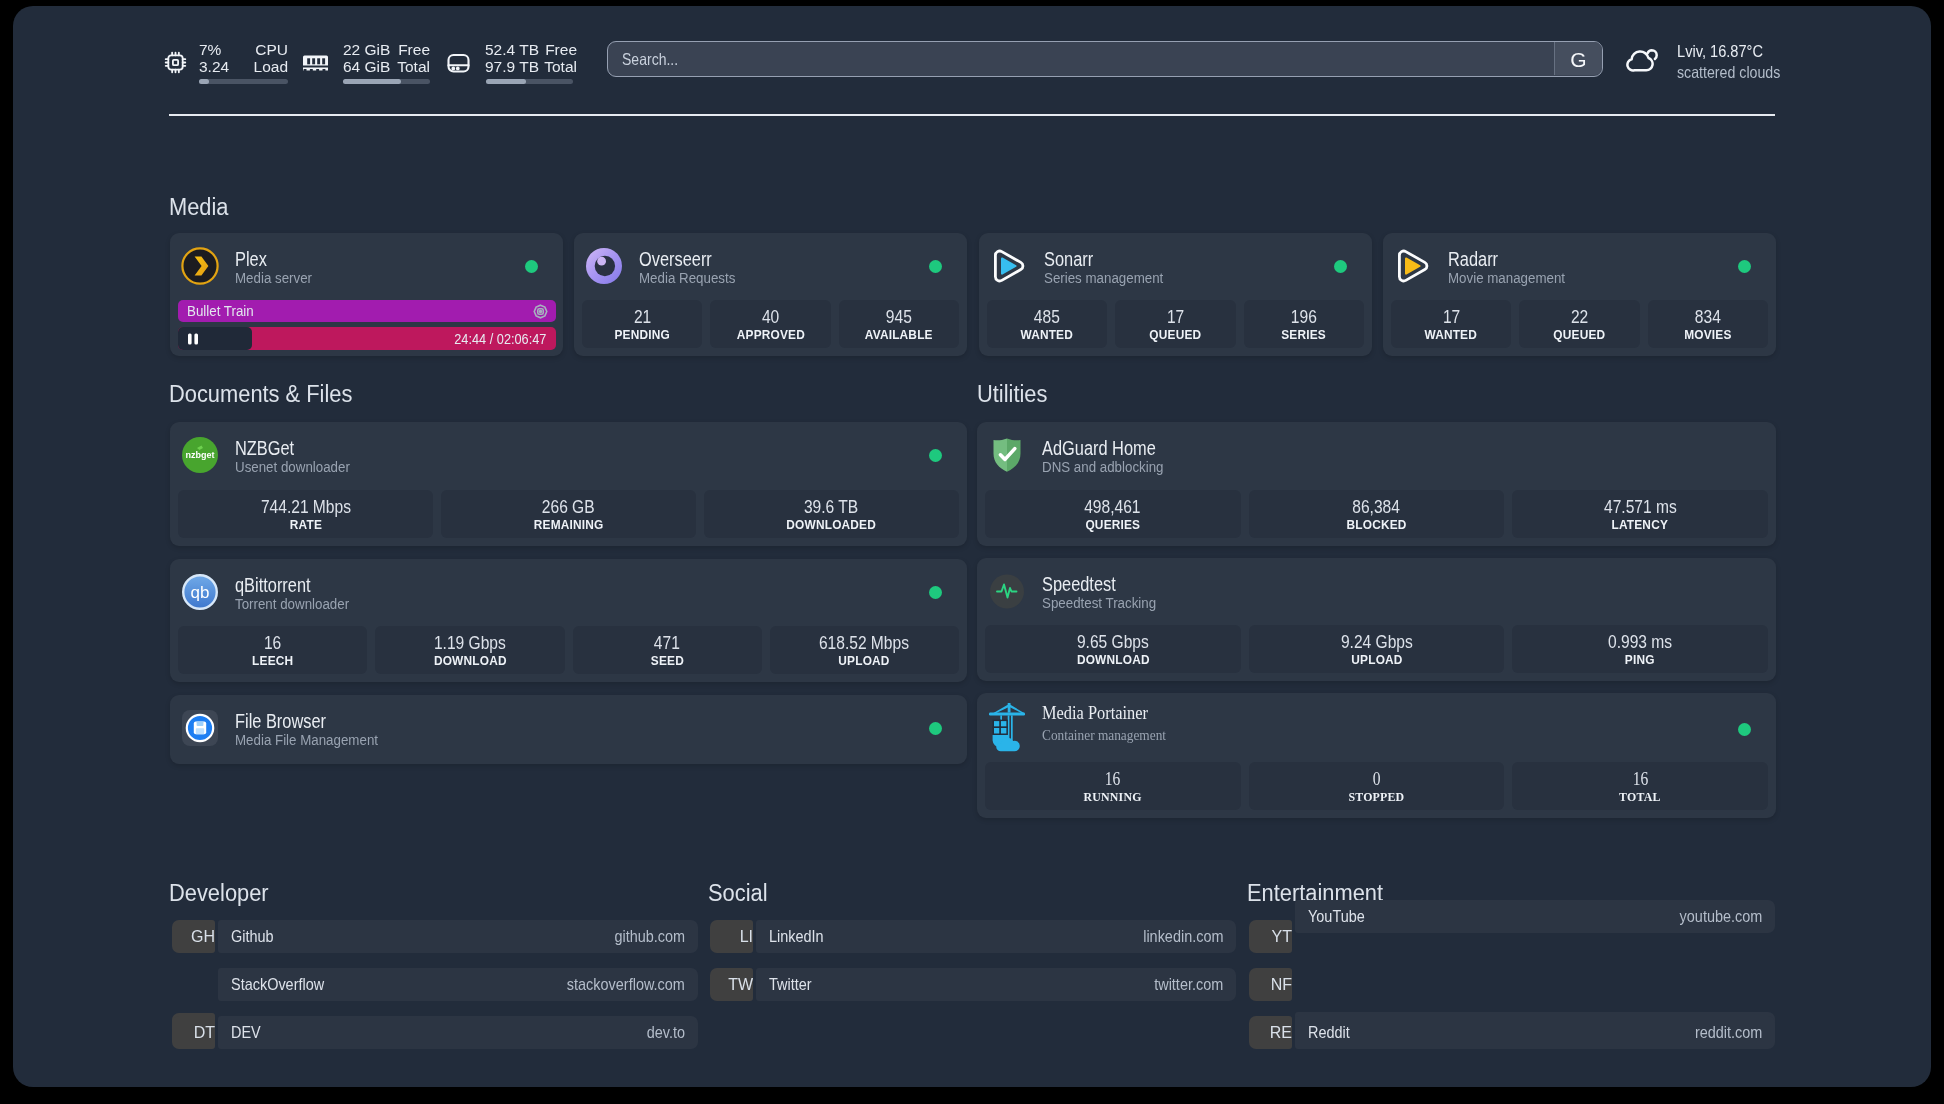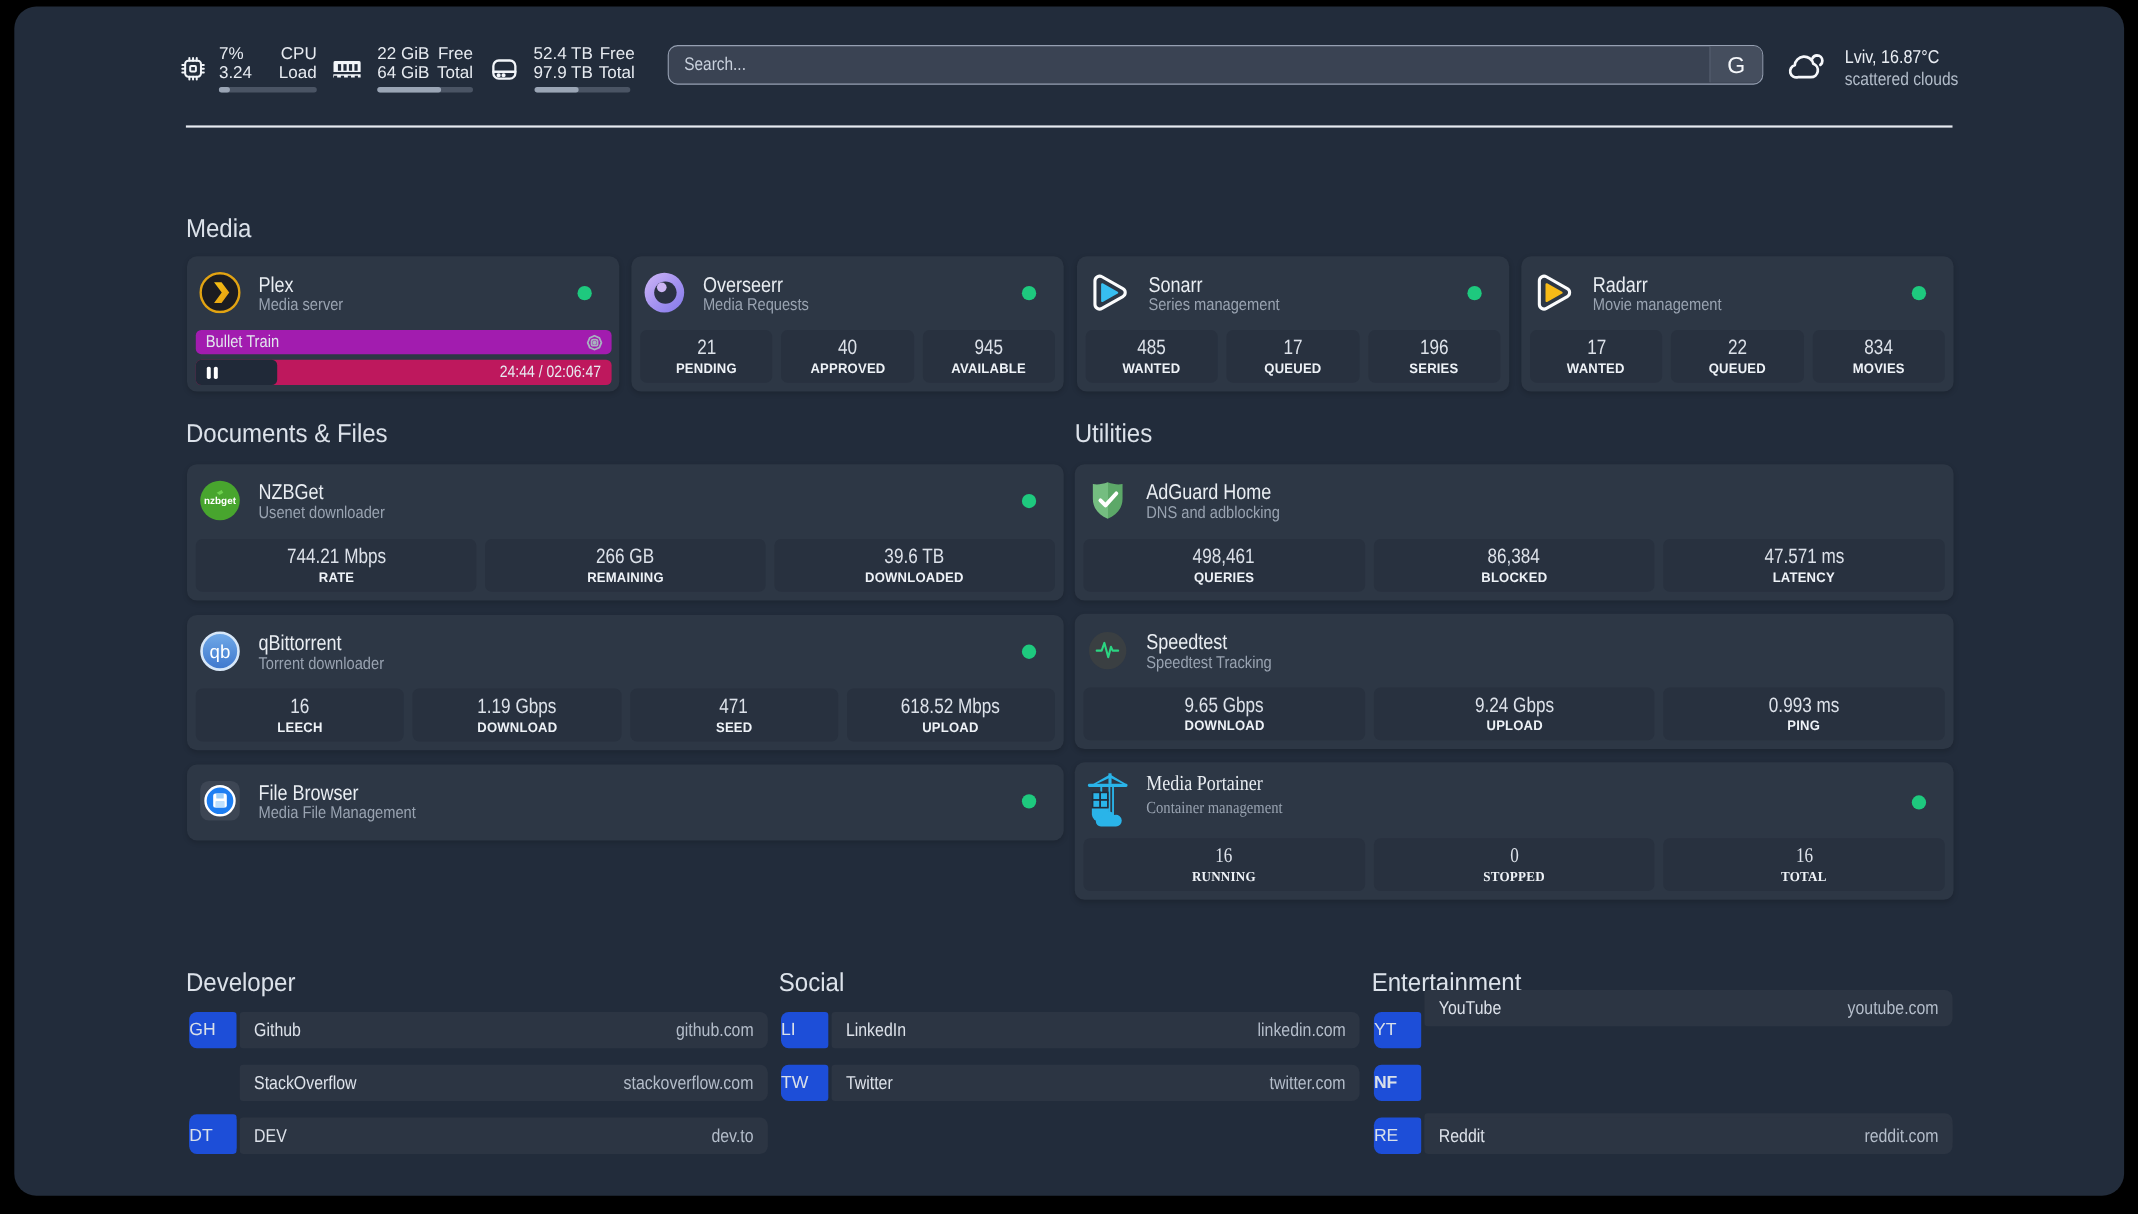--- a/index.html
+++ b/index.html
@@ -31,21 +31,21 @@
 .stat { flex:1; background:#28313f; border-radius:6px; display:flex; flex-direction:column; align-items:center; justify-content:center; }
 .stat .v { font-size:19px; line-height:21px; color:#dde2ea; transform:scaleX(0.82); }
 .stat .l { font-size:12.5px; line-height:15px; font-weight:700; color:#eef2f7; letter-spacing:0.2px; margin-top:1px; transform:scaleX(0.95); }
 
 .prow1 { position:absolute; left:7.5px; right:7.5px; top:67px; height:22px; background:#a21caf; border-radius:5px; }
 .prow1 .t { position:absolute; left:9px; top:2px; font-size:15.5px; line-height:18px; color:#e2e7ee; transform:scaleX(0.86); transform-origin:0 0; }
 .prow2 { position:absolute; left:7.5px; right:7.5px; top:93.5px; height:23.5px; background:#be185d; border-radius:5px; }
 .pchip { position:absolute; left:0; top:0; width:74.5px; height:23.5px; background:#202938; border-radius:5px; }
 .ptime { position:absolute; right:9px; top:3px; font-size:15px; line-height:18px; color:#e7ebf1; font-weight:500; transform:scaleX(0.85); transform-origin:100% 0; }
 
-.bmabbr { position:absolute; width:43px; height:33px; background:#1d4ed8; border-radius:7px 3px 3px 7px; text-align:left; line-height:33px; font-size:16px; font-weight:500; color:#d9e0e9; }
+.bmabbr { position:absolute; width:43px; height:33px; background:#404040; border-radius:7px 3px 3px 7px; text-align:right; line-height:33px; font-size:16px; font-weight:500; color:#d9e0e9; }
 .bmpill { position:absolute; height:33px; background:#2c3543; border-radius:3px 7px 7px 3px; }
 .bmpill .n { position:absolute; left:13px; top:6px; font-size:17px; line-height:21px; color:#dde2ea; transform:scaleX(0.85); transform-origin:0 0; }
 .bmpill .u { position:absolute; right:13px; top:6px; font-size:17px; line-height:21px; color:#b4bdca; transform:scaleX(0.85); transform-origin:100% 0; }
 </style>
 </head>
 <body>
 <div id="frame"></div>
 
 <svg class="abs" style="left:164px; top:51px;" width="23" height="23" viewBox="0 0 24 24" fill="none" stroke="#f2f5f9" stroke-width="1.9" stroke-linecap="round">
   <rect x="4.5" y="4.5" width="15" height="15" rx="3"></rect>
@@ -402,21 +402,21 @@
 <div class="bmabbr" style="left:710px; top:968px;">TW</div>
 <div class="bmpill" style="left:756px; top:968px; width:480px;">
     <div class="n">Twitter</div>
     <div class="u">twitter.com</div>
   </div>
 <div class="bmabbr" style="left:1249px; top:920px;">YT</div>
 <div class="bmpill" style="left:1295px; top:900px; width:480px;">
     <div class="n">YouTube</div>
     <div class="u">youtube.com</div>
   </div>
-<div class="bmabbr" style="left:1249px; top:968px;font-weight:bold;">NF</div>
+<div class="bmabbr" style="left:1249px; top:968px;">NF</div>
 <div class="bmpill" style="left:1295px; top:1012px; width:480px;font-style:italic;">
     <div class="n">Netflix</div>
     <div class="u">netflix.com</div>
   </div>
 <div class="bmabbr" style="left:1249px; top:1016px;">RE</div>
 <div class="bmpill" style="left:1295px; top:1016px; width:480px;">
     <div class="n">Reddit</div>
     <div class="u">reddit.com</div>
   </div>
 

